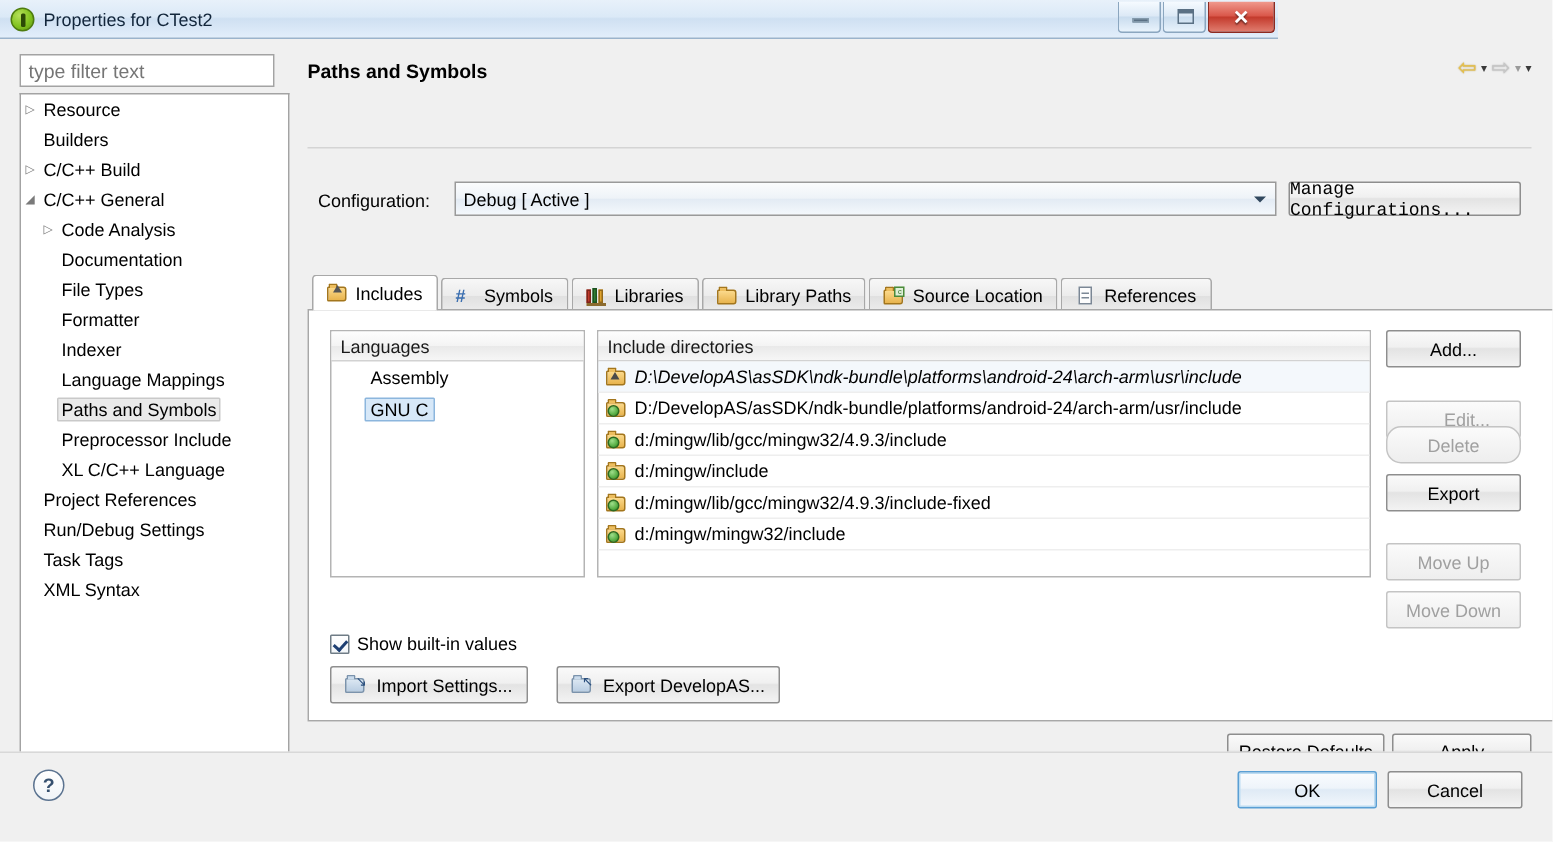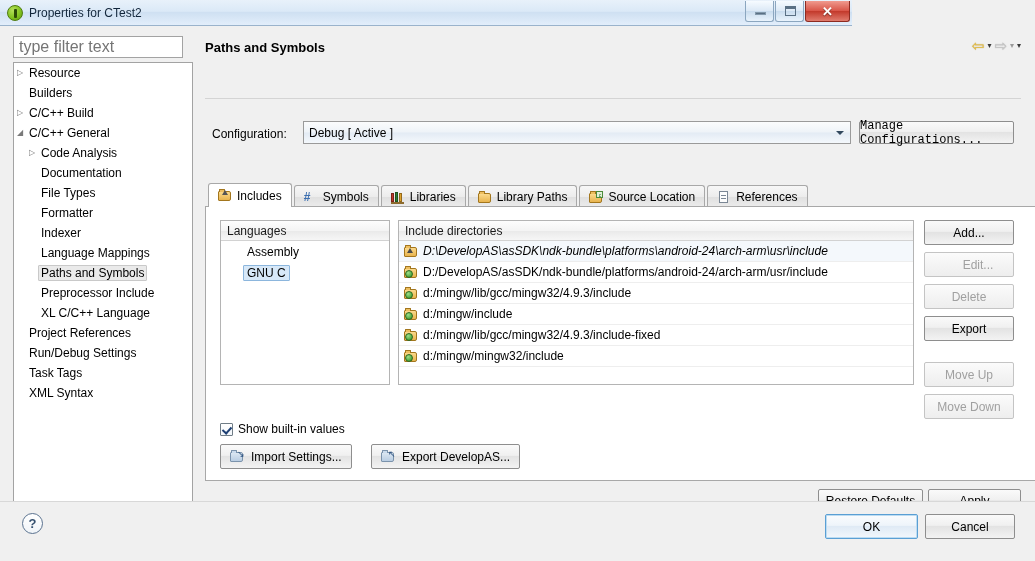--- a/index.html
+++ b/index.html
@@ -114,21 +114,21 @@
   }
 
   
   .filter-box {
     position: absolute;
     left: 13px; top: 10px;
     width: 170px; height: 22px;
     border: 1px solid #a3a3a3;
     background: #ffffff;
     box-sizing: border-box;
-    font-size: 16px;
+    font-size: 13px;
     color: #6d6d6d;
     padding: 3px 5px;
     font-family: "Liberation Sans", sans-serif;
   }
   .tree-panel {
     position: absolute;
     left: 13px; top: 36px;
     width: 180px; height: 440px;
     background: #ffffff;
     border: 1px solid #a3a3a3;
@@ -768,22 +768,22 @@
                 <span class="fold"></span>
                 <span class="globe"></span>
               </span>
               <span class="txt">d:/mingw/mingw32/include</span>
             </div>
           </div>
       </div>
 
       <div id="sidebtns">
           <div class="btn side-btn" style="top: 13px;">Add...</div>
-          <div class="btn side-btn disabled" style="top: 45px; padding-left: 18px;">Edit...</div>
-          <div class="btn side-btn disabled" style="top: 77px;">Delete</div>
+          <div class="btn side-btn disabled" style="top: 60px; padding-left: 18px;">Edit...</div>
+          <div class="btn side-btn disabled" style="top: 77px; border-radius: 10px;">Delete</div>
           <div class="btn side-btn" style="top: 109px;">Export</div>
           <div class="btn side-btn disabled" style="top: 155px;">Move Up</div>
           <div class="btn side-btn disabled" style="top: 187px;">Move Down</div>
         </div>
 
       <div class="chk-row">
         <span class="chk"></span>
         <span>Show built-in values</span>
       </div>
 

